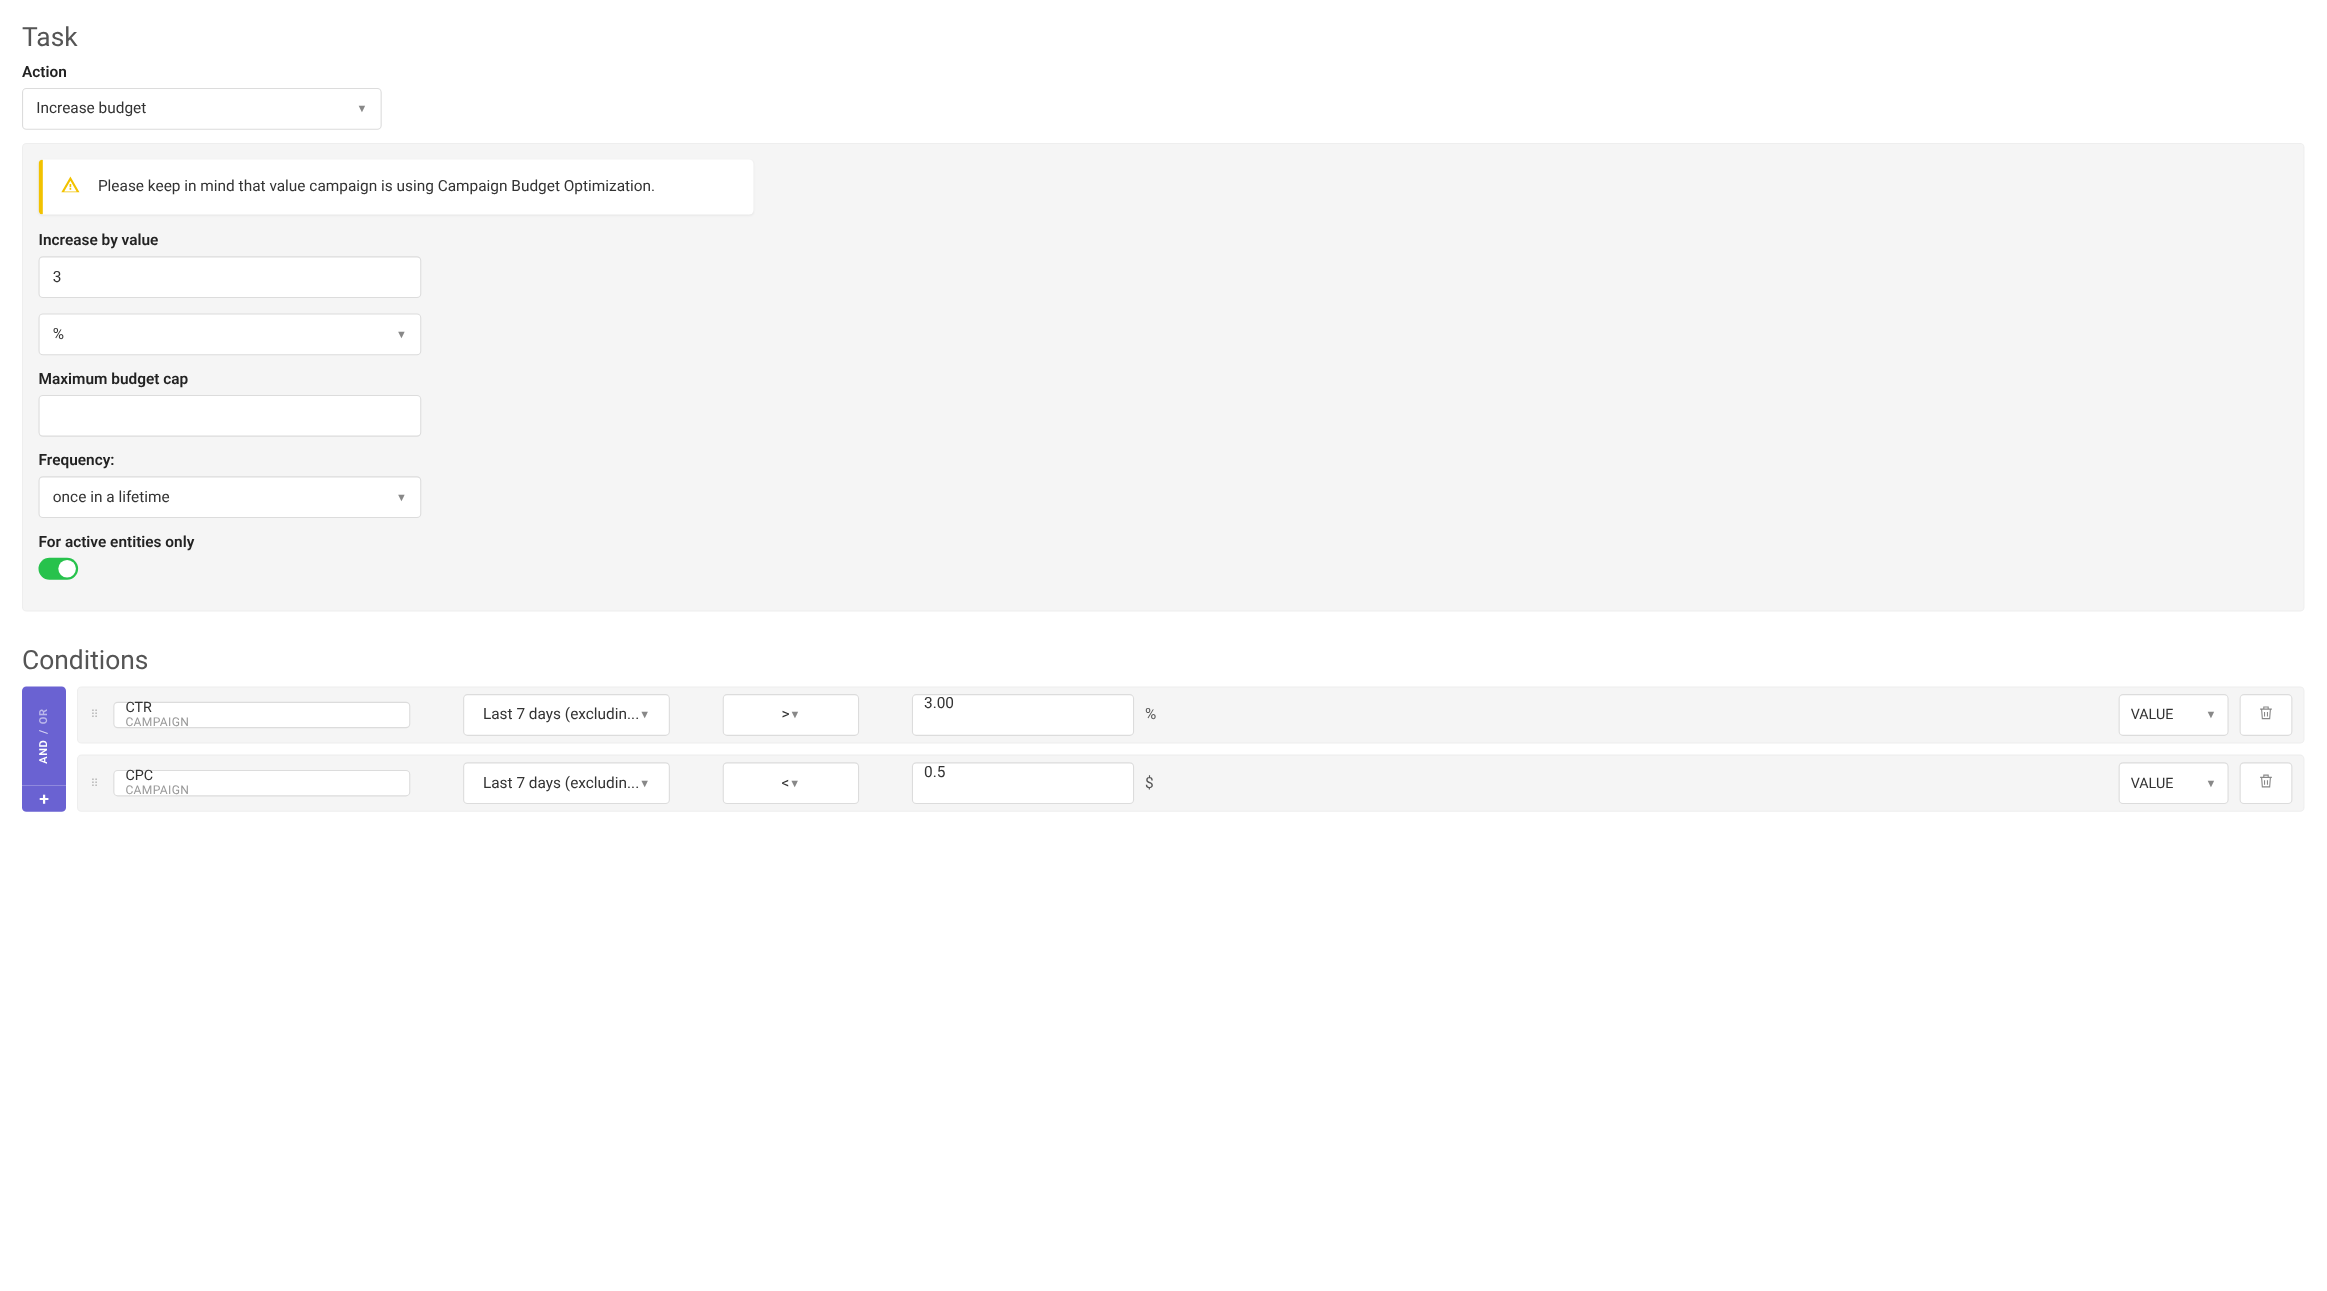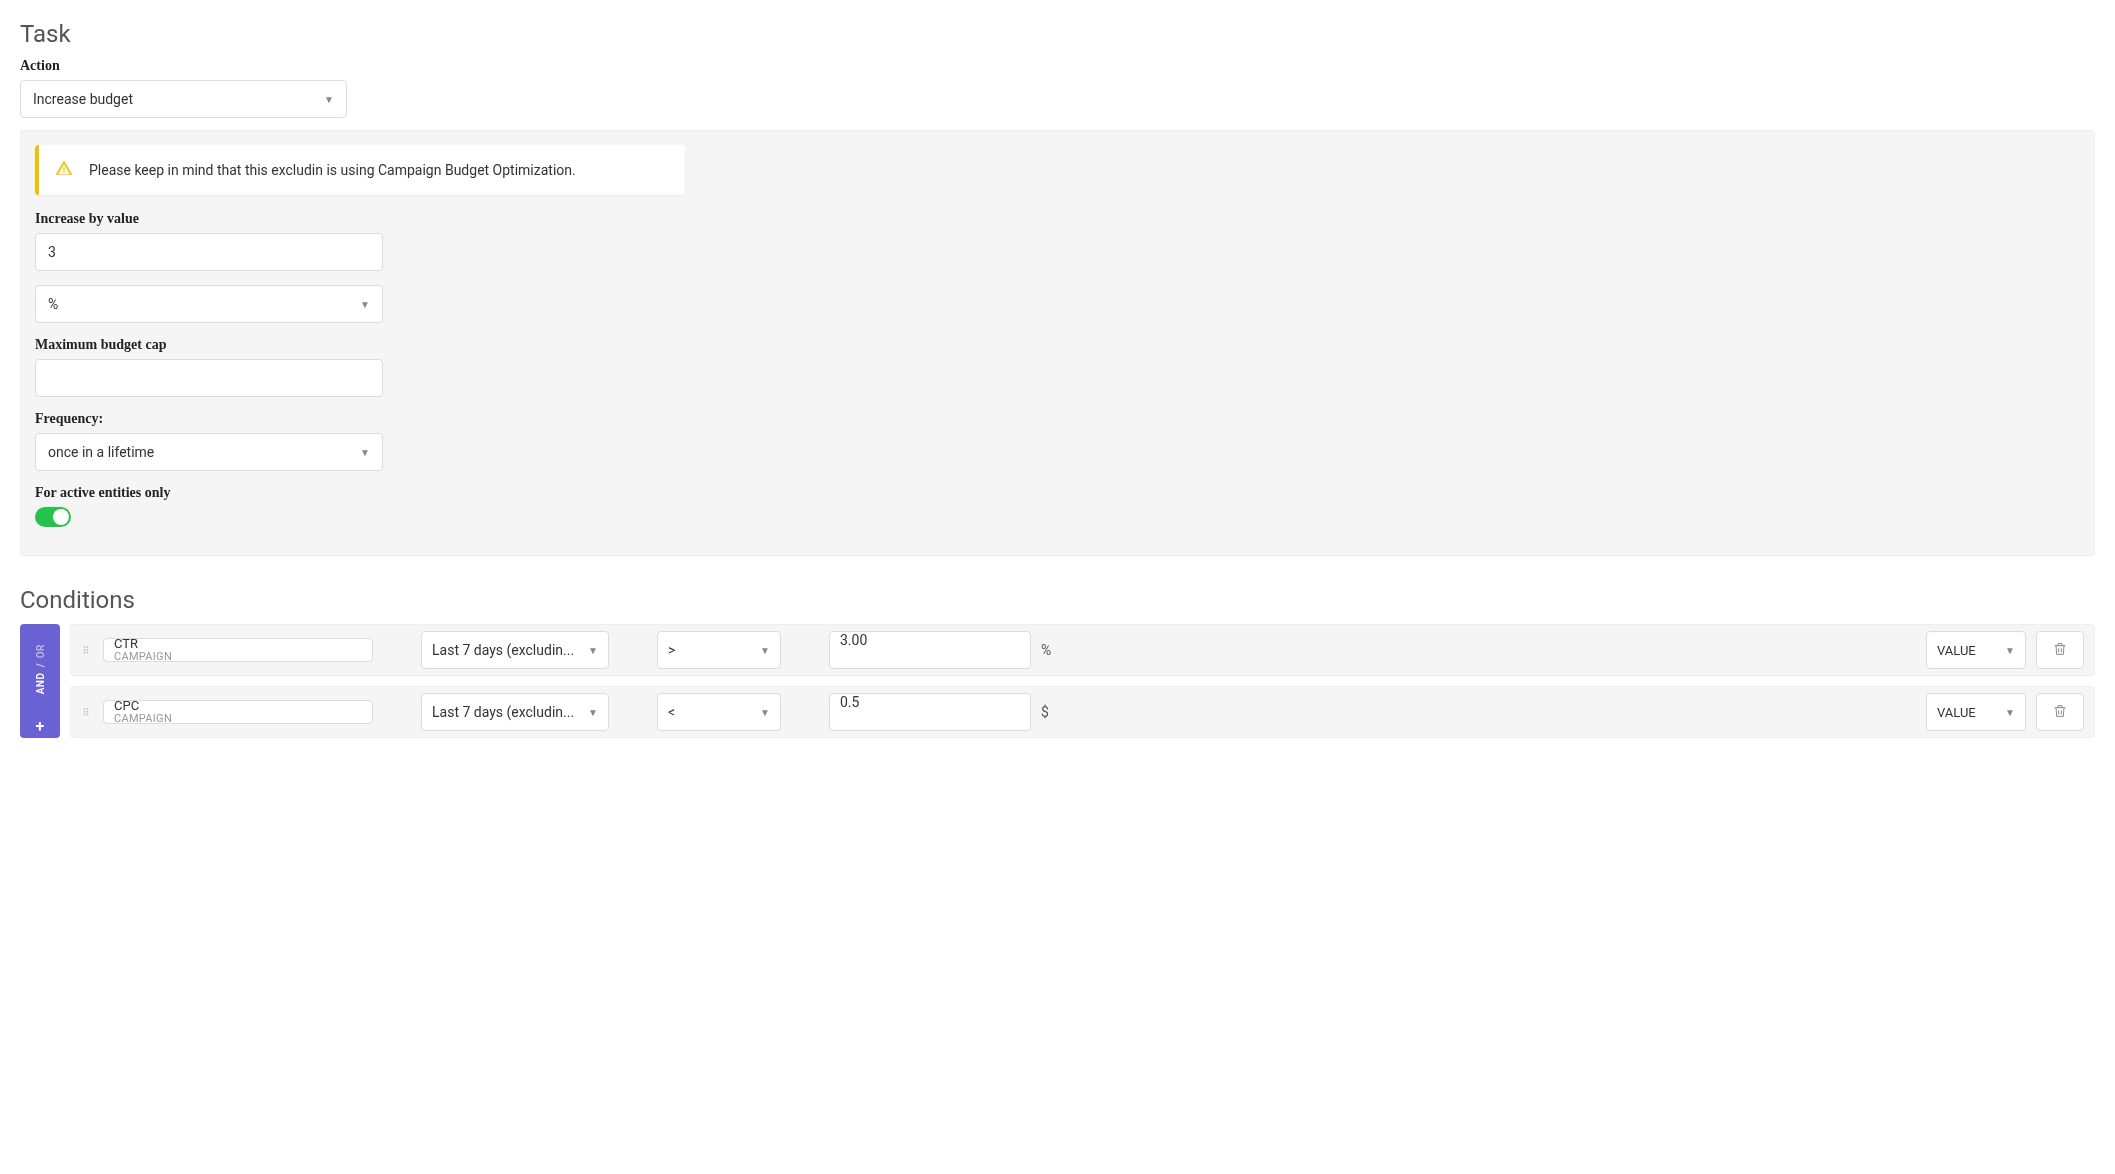--- a/index.html
+++ b/index.html
@@ -15,21 +15,20 @@
     color: #555;
     font-weight: 400;
     margin-bottom: 10px;
   }
   .label {
     font-weight: 600;
     font-size: 14px;
     color: #222;
     margin-bottom: 6px;
     display: block;
-    font-family: Liberation Serif, serif;
   }
   .top-action { margin-bottom: 12px; }
   .select, .input {
     width: 327px;
     height: 38px;
     border: 1px solid #dcdcdc;
     border-radius: 4px;
     background: #fff;
     display: flex;
     align-items: center;
@@ -160,21 +159,21 @@
   .metric-name { font-size: 13px; color: #333; line-height: 1.1; }
   .metric-level { font-size: 11px; color: #999; line-height: 1.1; letter-spacing: 0.3px; }
   .spacer-1 { width: 28px; }
   .cond-select {
     height: 38px;
     border: 1px solid #dcdcdc;
     border-radius: 4px;
     background: #fff;
     display: flex;
     align-items: center;
-    justify-content: space-between;
+    justify-content: center;
     padding: 0 10px;
     font-size: 14px;
     color: #333;
   }
   .cond-timeframe { width: 188px; }
   .cond-op { width: 124px; }
   .cond-value {
     width: 202px;
     height: 38px;
     border: 1px solid #dcdcdc;
@@ -226,21 +225,21 @@
   </div>
 
   <div class="grey-panel">
 
     <div class="alert">
       <span class="alert-icon">
         <svg width="18" height="18" viewBox="0 0 24 24">
             <path fill="#f2c200" d="M12 2 1 21h22L12 2zm0 5 7.5 13h-15L12 7zm-1 4v4h2v-4h-2zm0 5v2h2v-2h-2z"></path>
           </svg>
       </span>
-      <span>Please keep in mind that this excludin is using Campaign Budget Optimization.</span>
+      <span>Please keep in mind that value campaign is using Campaign Budget Optimization.</span>
     </div>
 
     <div class="field-group">
       <span class="label">Increase by value</span>
       <div class="input select-wide">
         <span>3</span>
       </div>
     </div>
 
     <div class="field-group">

